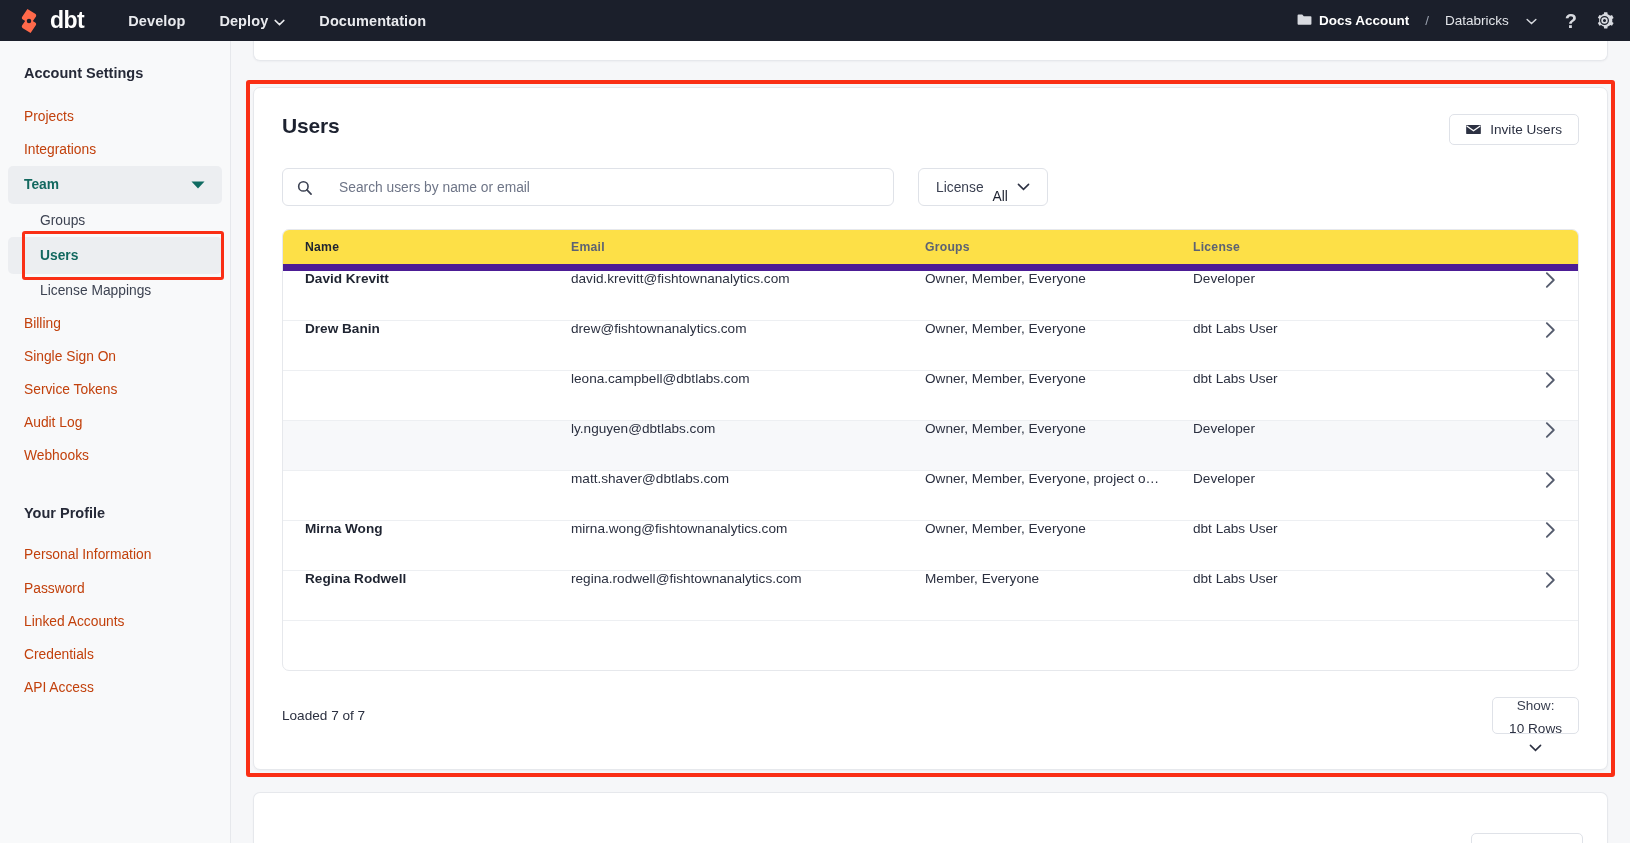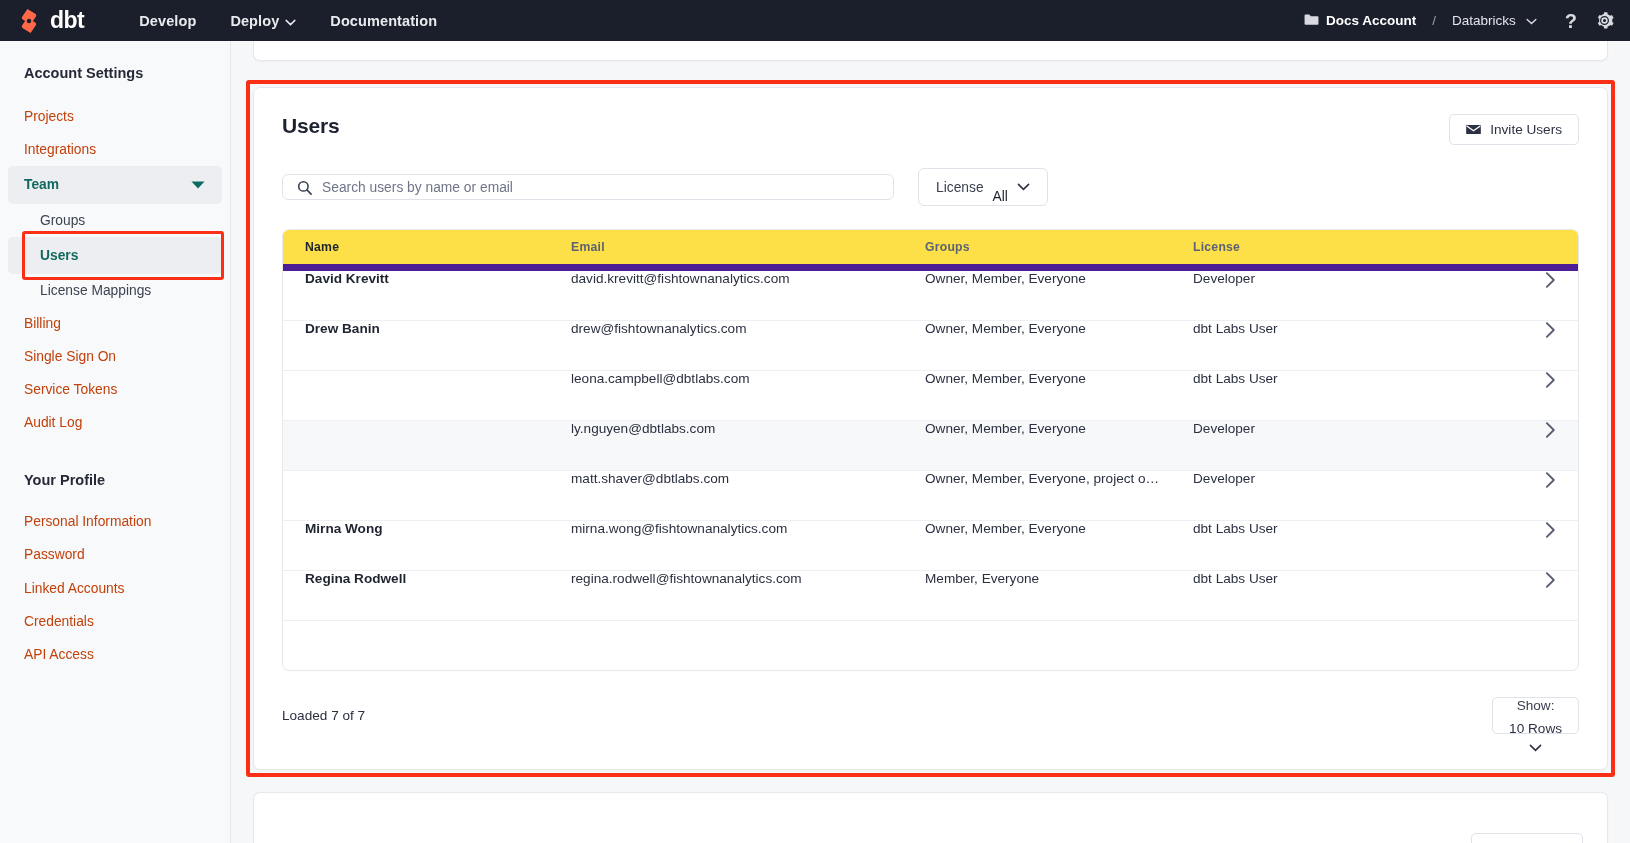--- a/index.html
+++ b/index.html
@@ -13,41 +13,41 @@
   
   .topnav {
     height: 41px;
     background: #1b1f2b;
     display: flex;
     align-items: center;
     padding: 0 16px 0 14px;
     position: relative;
     z-index: 20;
   }
-  .logo-wrap { display: flex; align-items: center; gap: 6px; margin-right: 55px; }
+  .logo-wrap { display: flex; align-items: center; gap: 6px; margin-right: 44px; }
   .logo-mark { width: 30px; height: 28px; display: block; }
   .logo-text {
     color: #ffffff; font-size: 23px; font-weight: 700;
     letter-spacing: -0.5px; line-height: 1;
   }
   .nav-items { display: flex; align-items: center; gap: 34px; }
   .nav-item {
     color: #e9eaee; font-size: 14.5px; font-weight: 700;
     display: flex; align-items: center; gap: 6px;
     cursor: pointer; letter-spacing: 0.1px;
   }
   .chev-sm { width: 11px; height: 7px; display: inline-block; }
   .topnav-right {
     margin-left: auto; display: flex; align-items: center; gap: 0;
   }
   .acct-group { display: flex; align-items: center; gap: 7px; color: #fff; font-size: 13.5px; }
   .folder-icon { width: 15px; height: 13px; display: inline-block; }
   .acct-name { font-weight: 700; color: #ffffff; font-size: 13.5px; }
   .acct-sep { color: #9aa0ae; margin: 0 9px; font-size: 13.5px; }
-  .acct-proj { color: #e3e5ea; font-size: 13.5px; display: flex; align-items: center; gap: 10px; cursor: pointer; }
+  .acct-proj { color: #e3e5ea; font-size: 13.5px; display: flex; align-items: center; gap: 17px; cursor: pointer; }
   .help-icon {
     color: #d8dae0; font-size: 20px; font-weight: 700; margin-left: 28px;
     cursor: pointer; line-height: 1;
   }
   .gear-icon { margin-left: 18px; cursor: pointer; width: 19px; height: 19px; display: block; }
 
   
   .shell { display: flex; height: 802px; }
 
   .sidebar {
@@ -126,23 +126,23 @@
     margin-left: auto;
     display: flex; align-items: center; gap: 9px;
     border: 1px solid #dfe2e8; background: #fff; border-radius: 5px;
     padding: 7px 16px; font-size: 13.6px; color: #2c3142;
     cursor: pointer; font-family: inherit; text-align: center;
   }
   .mail-icon { width: 15px; height: 11px; display: block; }
 
   .filters { display: flex; align-items: center; gap: 24px; margin-top: 23px; }
   .search-wrap {
-    width: 612px; height: 26px;
+    width: 612px; height: 38px;
     border: 1px solid #dfe2e8; border-radius: 6px; background: #fff;
-    display: flex; align-items: center; padding: 0 14px; gap: 10px;
+    display: flex; align-items: center; padding: 0 14px; gap: 27px;
   }
   .search-icon { width: 15px; height: 15px; display: block; flex: none; }
   .search-input {
     border: none; outline: none; flex: 1;
     font-size: 13.8px; color: #2c3142; font-family: inherit; background: transparent;
   }
   .search-input::placeholder { color: #6e7587; }
   .license-filter {
     height: 38px; border: 1px solid #dfe2e8; border-radius: 6px; background: #fff;
     display: flex; align-items: center; gap: 9px;
@@ -280,20 +280,21 @@
       <div class="side-sub active">Users</div>
       <div class="red-box-side"></div>
     </div>
 
     <div class="side-sub">License Mappings</div>
 
     <div class="side-link">Billing</div>
     <div class="side-link">Single Sign On</div>
     <div class="side-link">Service Tokens</div>
     <div class="side-link">Audit Log</div>
+    <div class="side-link">Webhooks</div>
 
     <div class="side-heading profile">Your Profile</div>
 
     <div class="side-link">Personal Information</div>
     <div class="side-link">Password</div>
     <div class="side-link">Linked Accounts</div>
     <div class="side-link">Credentials</div>
     <div class="side-link">API Access</div>
   </nav>
 

